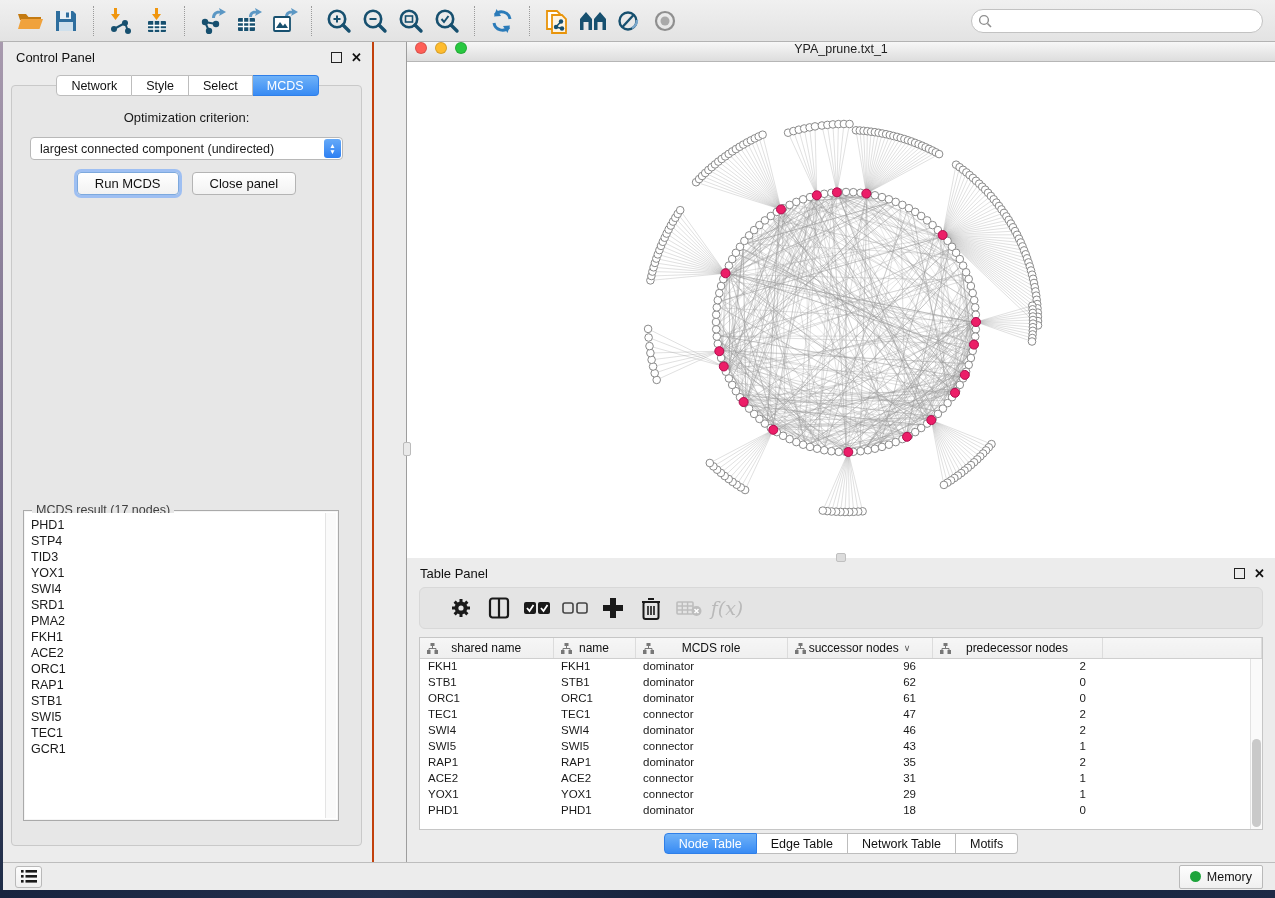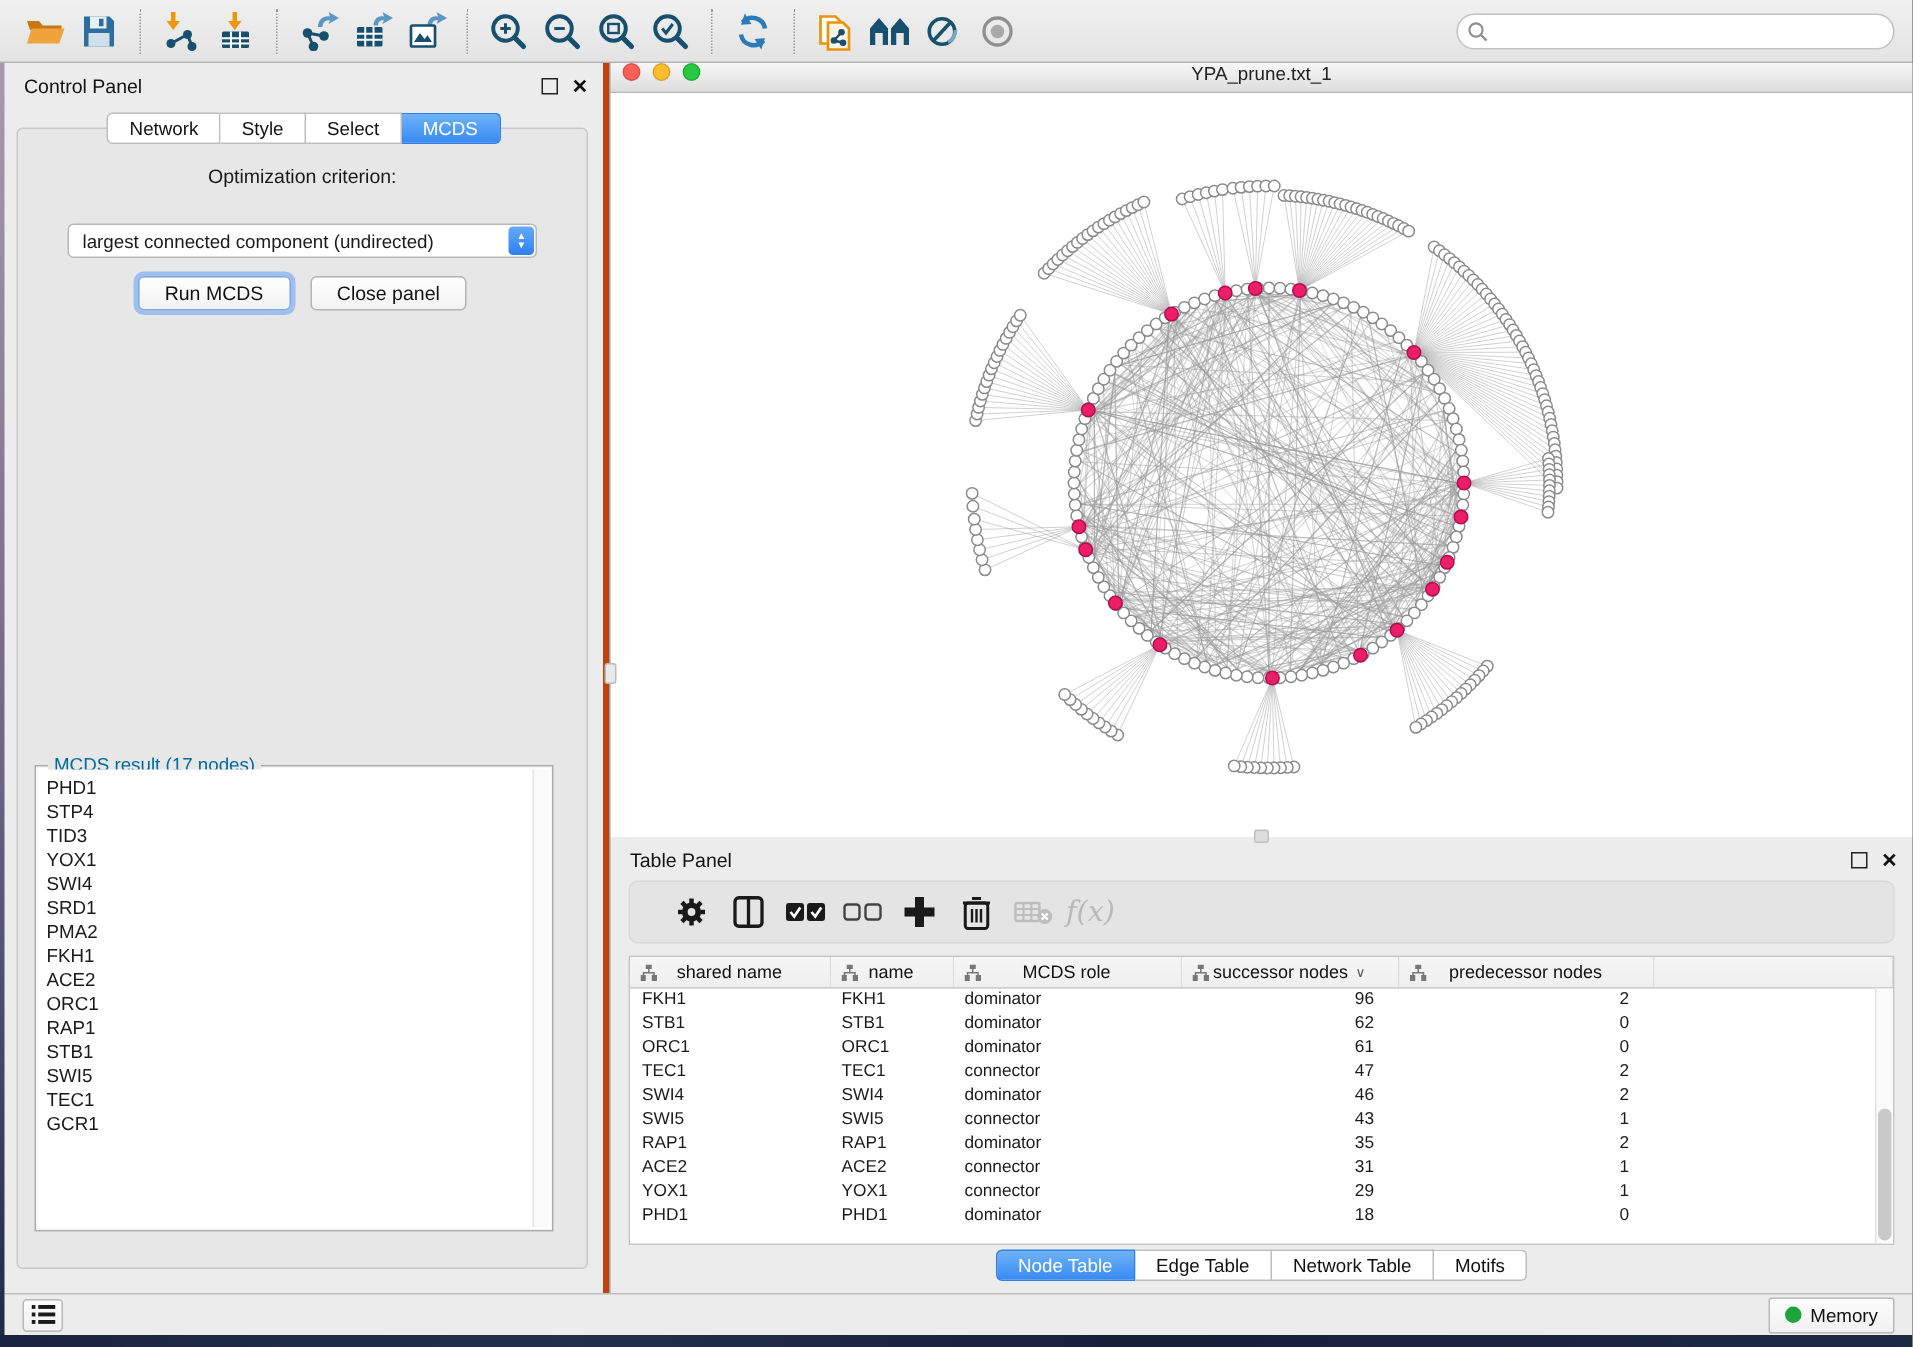--- a/index.html
+++ b/index.html
@@ -20,54 +20,54 @@
   .tb-btn { width:36px; height:34px; border:none; background:transparent; display:flex;
             align-items:center; justify-content:center; cursor:default; }
   .tb-sep { width:0; height:30px; border-left:1px dotted #9b9b9b; margin:0 9px; }
   .search-wrap { margin-left:auto; position:relative; width:292px; height:24px; }
   .search-wrap svg { position:absolute; left:7px; top:5px; }
   .search-input { width:100%; height:100%; border:1px solid #c2c2c2; border-radius:12px;
                   background:#fff; padding:0 10px 0 26px; font-size:12px; outline:none;
                   font-family:"Liberation Sans",sans-serif; }
 
   
-  .control-panel { position:absolute; left:3px; top:42px; width:403px; bottom:36px;
-                   background:#ececec; border-right:4px solid #c2410c; z-index:10; }
+  .control-panel { position:absolute; left:3px; top:42px; width:371px; bottom:36px;
+                   background:#ececec; border-right:2px solid #c2410c; z-index:10; }
   .panel-header { height:26px; display:flex; align-items:center; padding:4px 10px 0 13px; }
   .panel-title { font-size:13px; color:#111; }
   .panel-header .spacer { flex:1; }
   .float-btn { width:11px; height:11px; border:1.5px solid #222; background:transparent;
                margin-right:9px; cursor:default; }
   .closex-btn { border:none; background:transparent; font-size:13px; font-weight:bold;
                 color:#111; line-height:11px; cursor:default; }
   .cp-tabs { position:absolute; top:33px; left:0; right:0; display:flex; justify-content:center; z-index:3; }
   .seg-tab { height:21px; padding:0 14px; background:#fff; border:1px solid #bdbdbd; border-left:none;
              font-size:12.5px; color:#111; cursor:default; font-family:"Liberation Sans",sans-serif; }
   .seg-tab:first-child { border-left:1px solid #bdbdbd; border-radius:4px 0 0 4px; }
   .seg-tab:last-child { border-radius:0 4px 4px 0; }
   .seg-tab.sel { background:linear-gradient(#6fb2f8,#388bf4); border-color:#2f7fe8; color:#fff; }
   .cp-body { position:absolute; left:8px; right:10px; top:43px; bottom:16px;
              background:#e7e7e7; border:1px solid #c9c9c9; border-radius:4px; }
   .crit-label { text-align:center; margin-top:24px; font-size:13px; }
-  .combo { position:relative; margin:24px auto 0; width:313px; height:23px; background:#fff;
+  .combo { position:relative; margin:12px auto 0; width:313px; height:23px; background:#fff;
            border:1px solid #b8b8b8; border-radius:4px; display:flex; align-items:center;
            padding-left:9px; font-size:12.5px; cursor:default; }
   .combo-stepper { position:absolute; right:1px; top:1px; bottom:1px; width:17px; border-radius:3px;
                    background:linear-gradient(#66aaf8,#2d7ff2); display:flex; flex-direction:column;
                    align-items:center; justify-content:center; gap:1px; }
   .combo-stepper span { color:#fff; font-size:6.5px; line-height:5px; }
   .btn-row { display:flex; justify-content:center; gap:13px; margin-top:12px; }
   .mac-btn { height:23px; padding:0 17px; background:linear-gradient(#ffffff,#f2f2f2);
              border:1px solid #b4b4b4; border-radius:4px; font-size:13px; color:#111;
              font-family:"Liberation Sans",sans-serif; cursor:default; }
   .mac-btn.focused { box-shadow:0 0 0 3px rgba(110,165,250,.6); border-color:#7da9dd; }
   .result-box { position:absolute; left:11px; right:22px; top:424px; bottom:24px;
                 border:1px solid #aaa; box-shadow:inset 0 0 0 1px #f5f5f5; background:#fff; }
   .result-legend { position:absolute; top:-8px; left:8px; background:#e7e7e7; padding:0 4px;
-                   font-size:12.5px; color:#0369a1; }
+                   font-size:12.5px; color:#404040; }
   .result-list { position:absolute; inset:2px 14px 2px 2px; overflow:hidden;
                  font-size:12.5px; line-height:16px; padding:4px 0 0 5px; background:#fff; }
   .result-scroll { position:absolute; top:2px; bottom:2px; right:2px; width:11px; background:#fafafa;
                    border-left:1px solid #e4e4e4; }
 
   
   .right-pane { position:absolute; left:407px; top:42px; right:0; bottom:36px; background:#ececec; }
   .v-splitter { position:absolute; left:406px; top:42px; width:1px; bottom:36px; background:#9d9d9d; z-index:11; }
   .v-grip { position:absolute; left:403px; top:442px; width:8px; height:14px; background:#e9e9e9;
             border:1px solid #bbb; border-radius:2px; z-index:12; }

